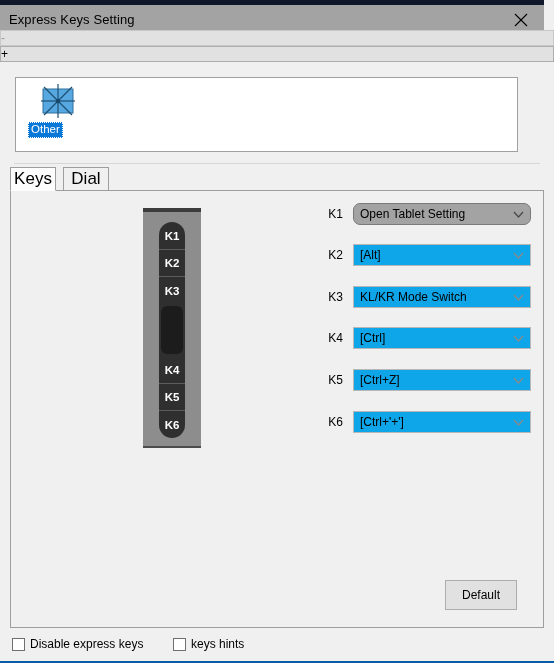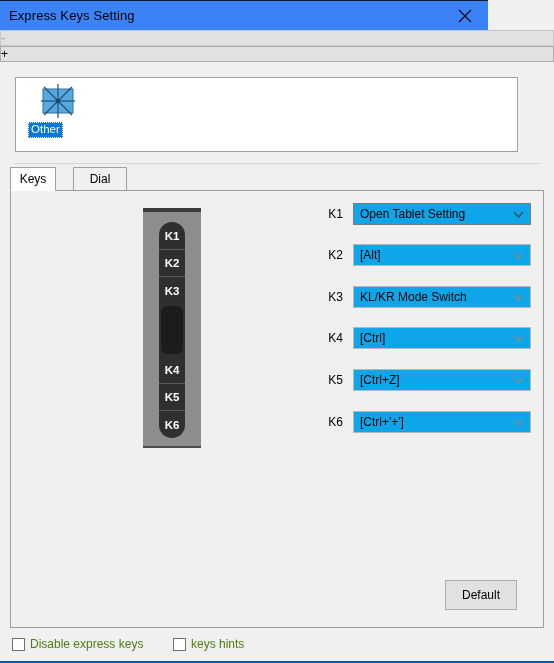--- a/index.html
+++ b/index.html
@@ -14,23 +14,23 @@
     font-size: 12px;
     color: #000;
     overflow: hidden;
     position: relative;
   }
 
   
   #titlebar {
     position: absolute;
     left: 0; top: 0;
-    width: 488px; height: 30px;
-    background: #3b82f6;
-    border-top: 1px solid #0f172a;
+    width: 544px; height: 30px;
+    background: #a3a3a3;
+    border-top: 5px solid #0f172a;
   }
   #title-text {
     position: absolute;
     left: 9px; top: 7px;
     font-size: 13px;
     color: #000;
     letter-spacing: 0.1px;
     white-space: nowrap;
   }
   #close-btn {
@@ -113,31 +113,31 @@
   }
   .tab {
     position: absolute;
     top: 0;
     height: 24px;
     box-sizing: border-box;
     border: 1px solid #9e9e9e;
     display: flex;
     align-items: center;
     justify-content: center;
-    font-size: 12px;
+    font-size: 17px;
     background: #f0f0f0;
     cursor: default;
   }
   .tab.selected {
     background: #fdfdfd;
     border-bottom-color: #fdfdfd;
     z-index: 3;
   }
   #tab-keys { left: 0px;  width: 46px; }
-  #tab-dial { left: 53px; width: 54px; margin-left: 10px; }
+  #tab-dial { left: 53px; width: 46px; }
 
   #tabpanel {
     position: absolute;
     left: 10px; top: 160px;
     width: 534px; height: 438px;
     box-sizing: border-box;
     border: 1px solid #9e9e9e;
     background: #f0f0f0;
     z-index: 1;
   }
@@ -207,22 +207,23 @@
   .combo {
     position: absolute;
     left: 32px; top: 0;
     width: 178px; height: 22px;
     box-sizing: border-box;
     background: #0ea5e9;
     border: 1px solid #b7b7b7;
     cursor: default;
   }
   .combo.active {
-    background: #0ea5e9;
+    background: #a3a3a3;
     border-color: #7a7a7a;
+    border-radius: 7px;
   }
   .combo-text {
     position: absolute;
     left: 6px; top: 3px;
     font-size: 12px;
     color: #000;
     white-space: nowrap;
     overflow: hidden;
     width: 150px;
   }
@@ -266,21 +267,21 @@
   #chk-disable { left: 12px; top: 606px; }
   #chk-hints   { left: 173px; top: 606px; }
   .checkbox {
     width: 13px; height: 13px;
     box-sizing: border-box;
     background: #ffffff;
     border: 1px solid #6f6f6f;
     margin-right: 5px;
     flex: 0 0 auto;
   }
-  .checklabel { font-size: 12px; color: #4d7c0f; white-space: nowrap; }
+  .checklabel { font-size: 12px; color: #000000; white-space: nowrap; }
 
   #ok-btn {
     position: absolute;
     left: 355px; top: 632px;
     width: 90px; height: 23px;
     box-sizing: border-box;
     background: #e1e1e1;
     border: 2px solid #0a71b8;
     display: flex;
     align-items: center;

